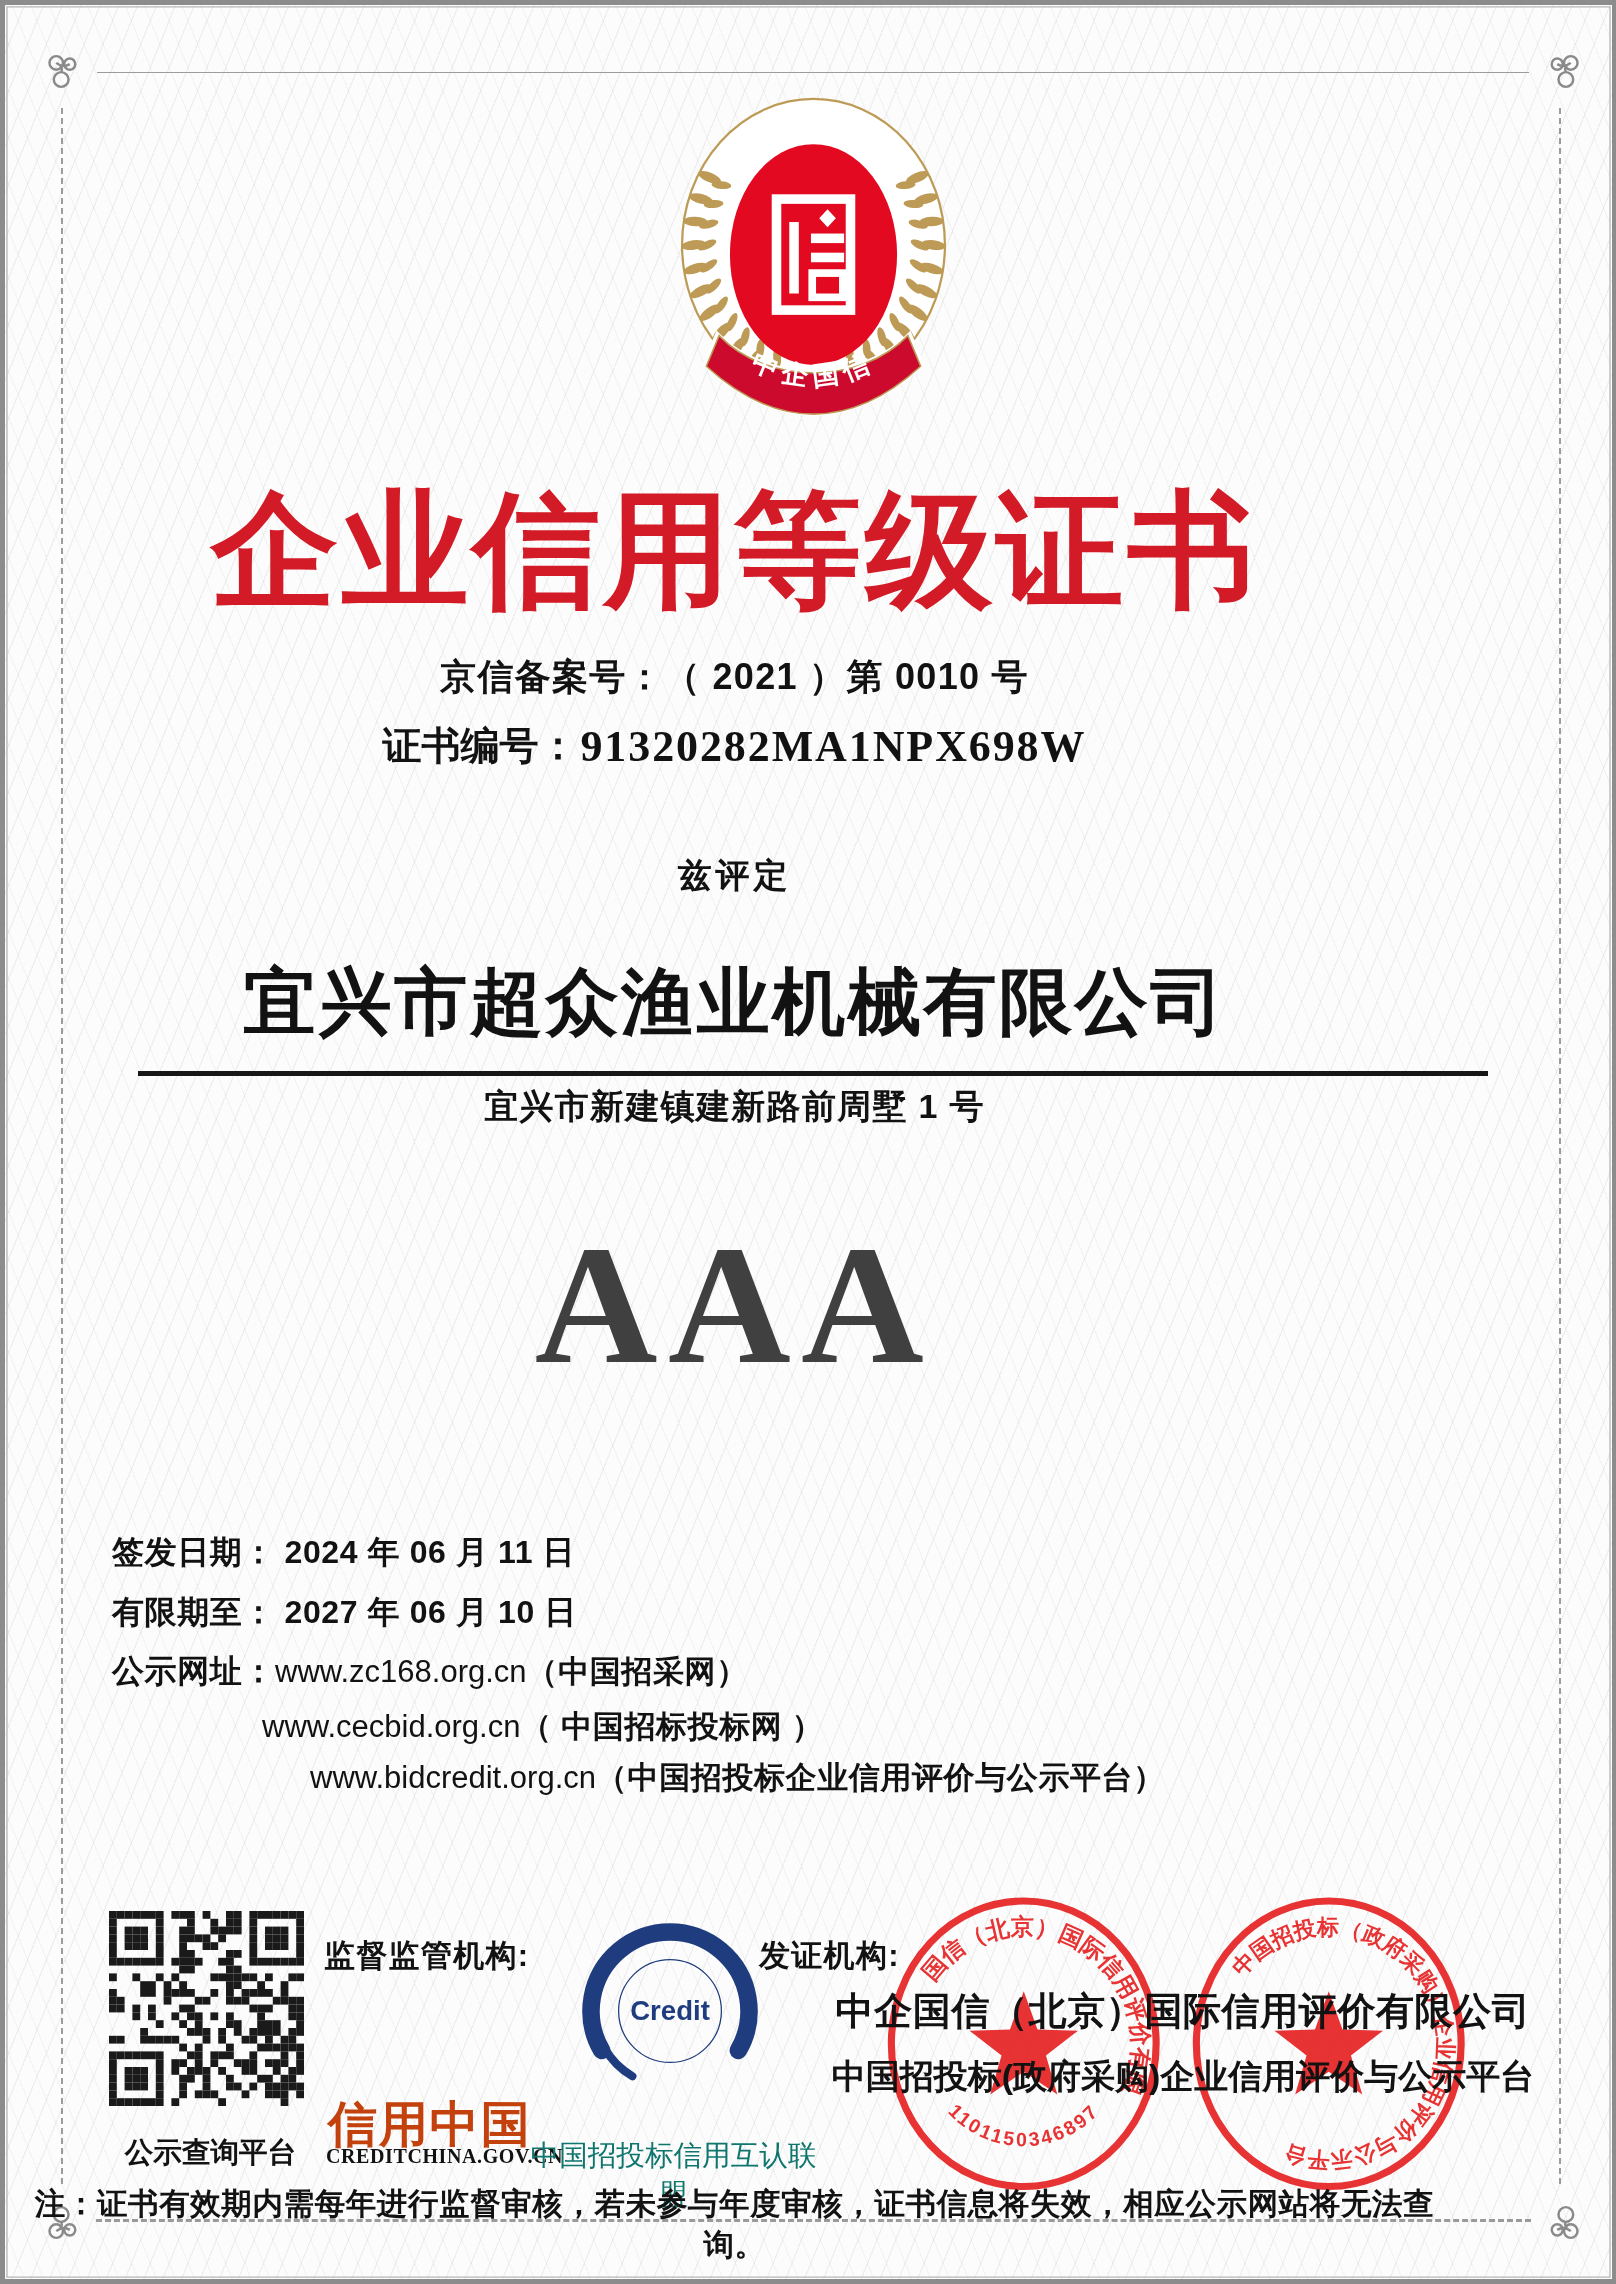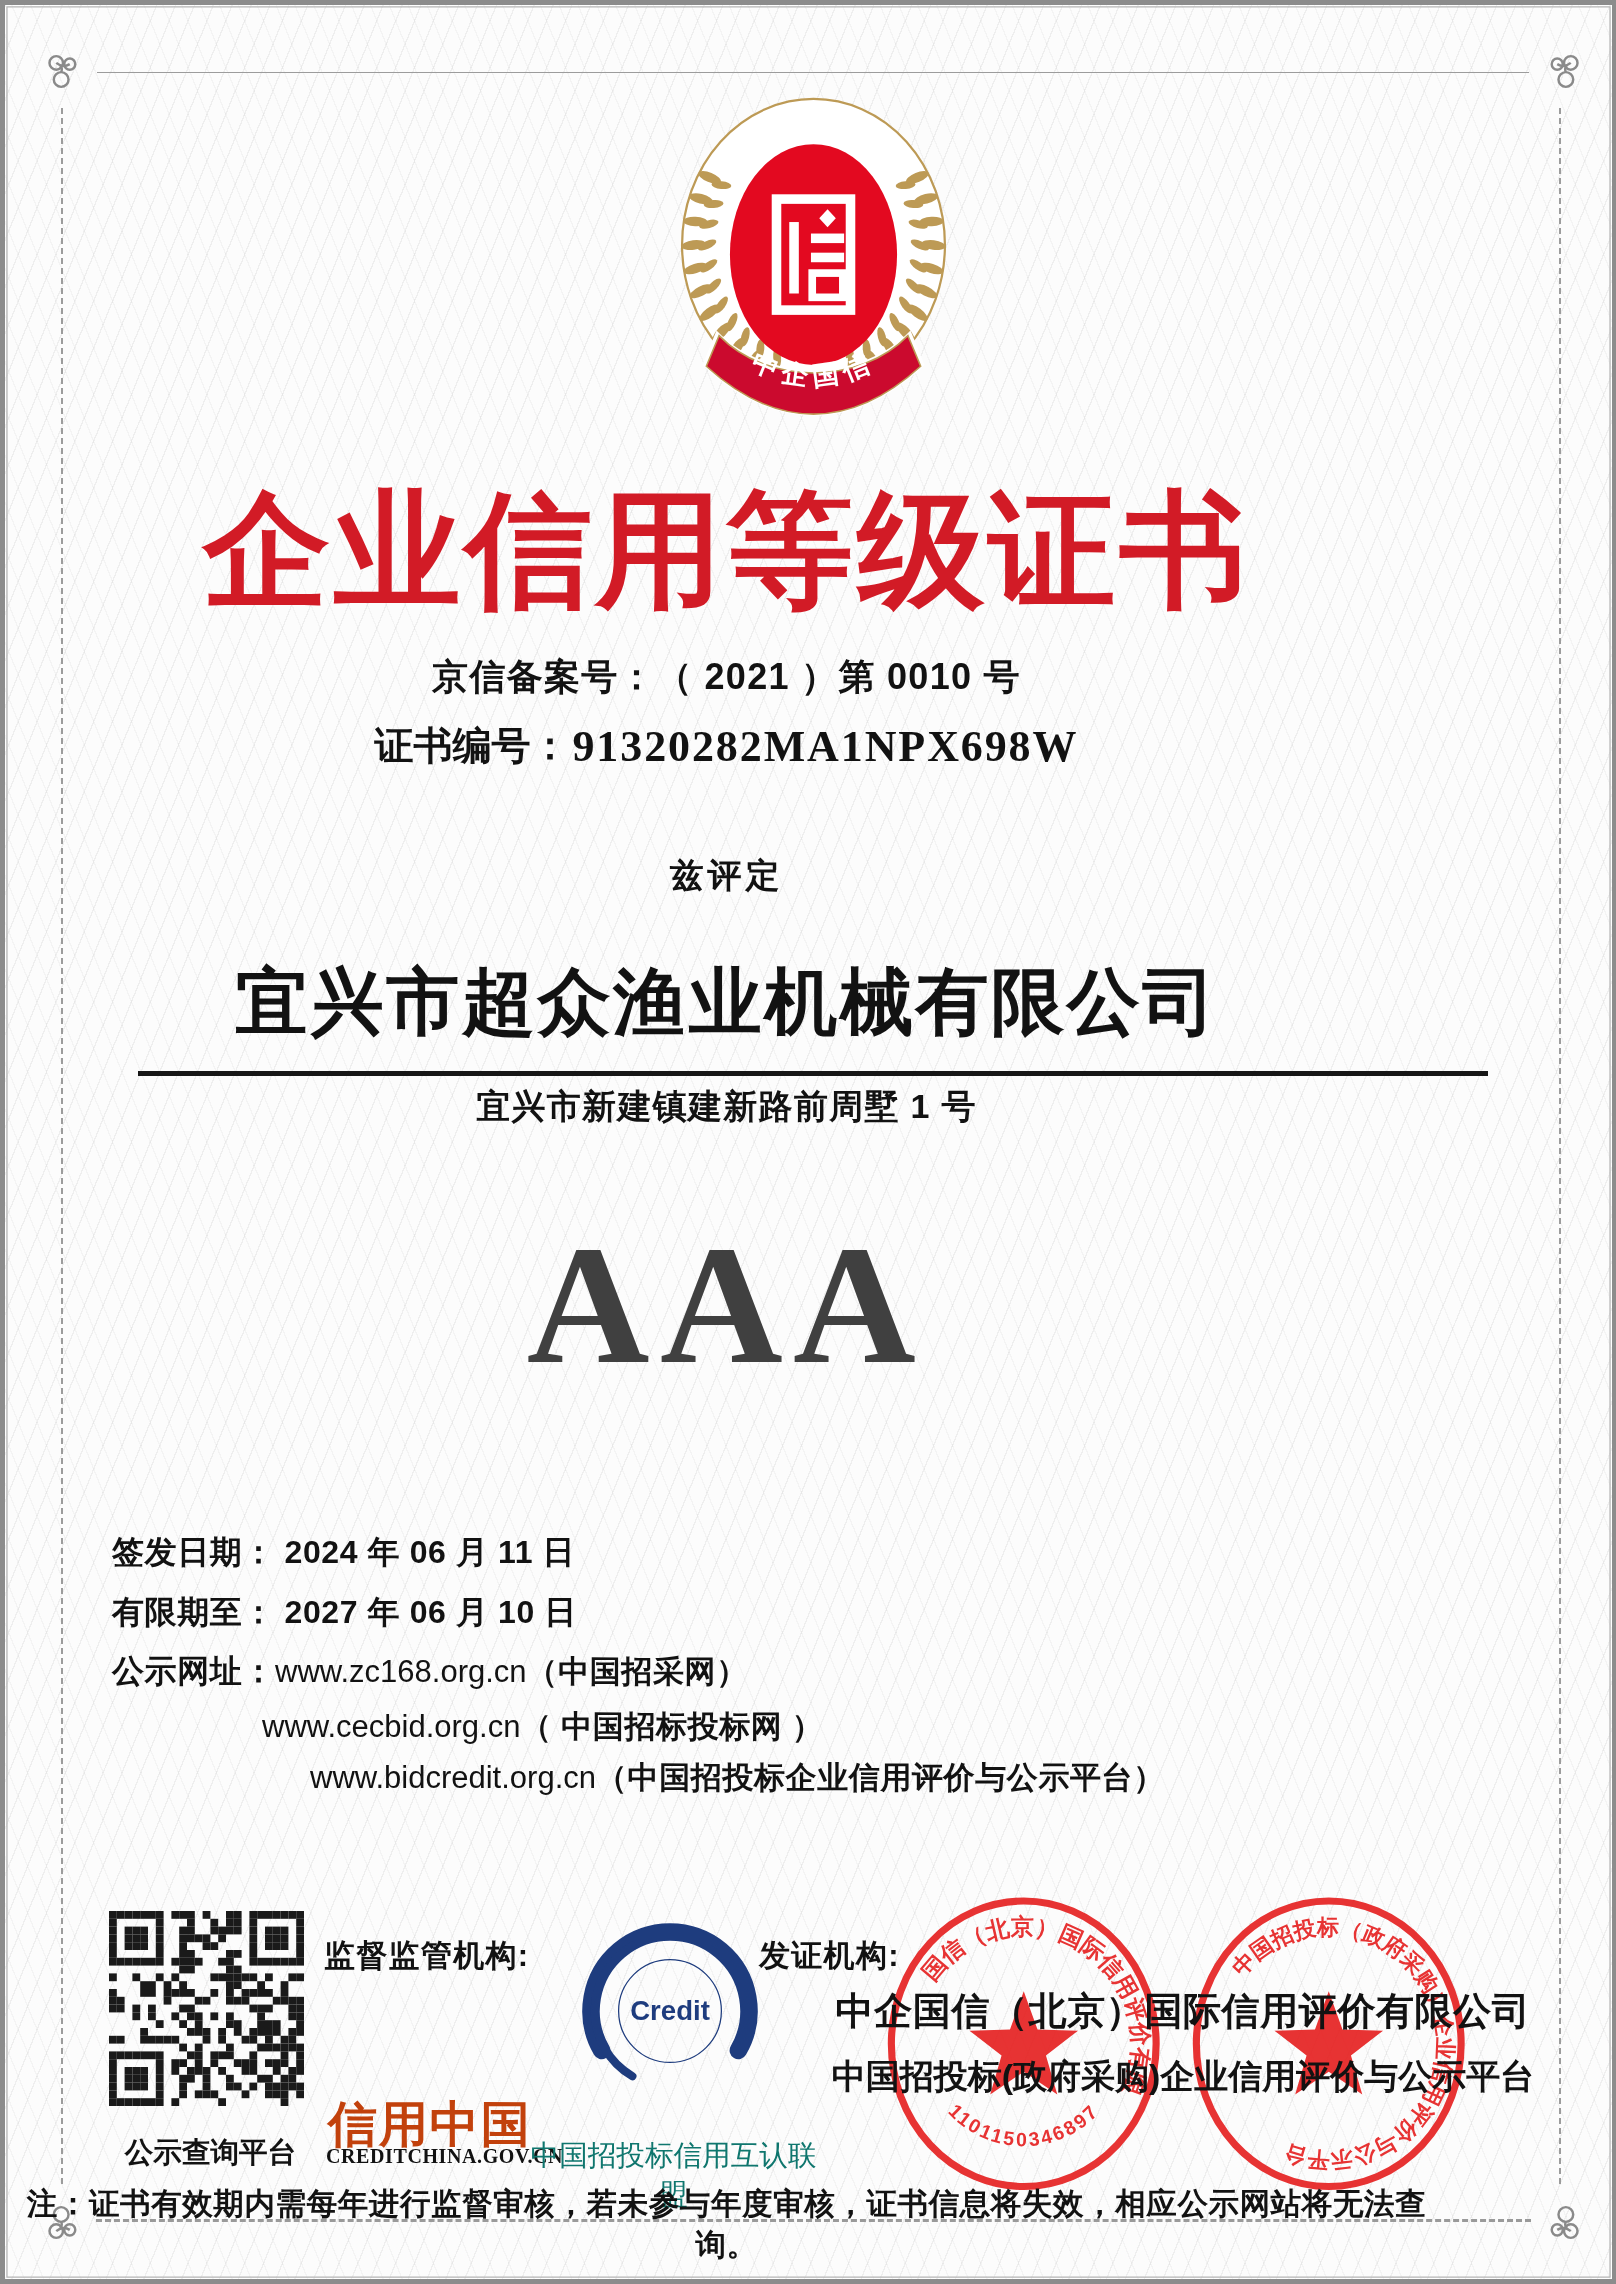--- a/index.html
+++ b/index.html
@@ -10,21 +10,21 @@
     border:5.8px solid #8c8c8c;box-sizing:border-box;
     box-shadow:inset 0 0 0 1.3px #ffffff, inset 0 0 0 2.6px #b5b5b5;
   }
   .page::before{
     content:"";position:absolute;inset:0;pointer-events:none;
     background:
       repeating-linear-gradient(112deg, rgba(185,185,185,.20) 0 1.3px, transparent 1.3px 17.5px),
       repeating-linear-gradient(68deg, rgba(185,185,185,.12) 0 1.3px, transparent 1.3px 17.5px);
   }
   .abs{position:absolute;}
-  .ctr{left:8px;width:1427px;text-align:center;}
+  .ctr{left:16px;width:1427px;text-align:center;}
   
   .fr-top{left:92px;top:67px;width:1432px;border-top:1.9px solid #9c9c9c;}
   .fr-left{left:56px;top:103px;height:2076px;border-left:2.6px dashed #9c9c9c;}
   .fr-right{left:1554px;top:103px;height:2076px;border-left:2.6px dashed #9c9c9c;}
   .fr-bottom{left:91px;top:2214px;width:1435px;border-top:3.2px dashed #9a9a9a;}
   .corner{width:38px;height:43px;}
   
   .title{top:482px;font-size:127px;font-weight:900;color:#d21b26;letter-spacing:3.9px;line-height:1;}
   .recline{top:648px;font-size:36px;font-weight:700;letter-spacing:1.3px;}
   .certline{top:714px;}

